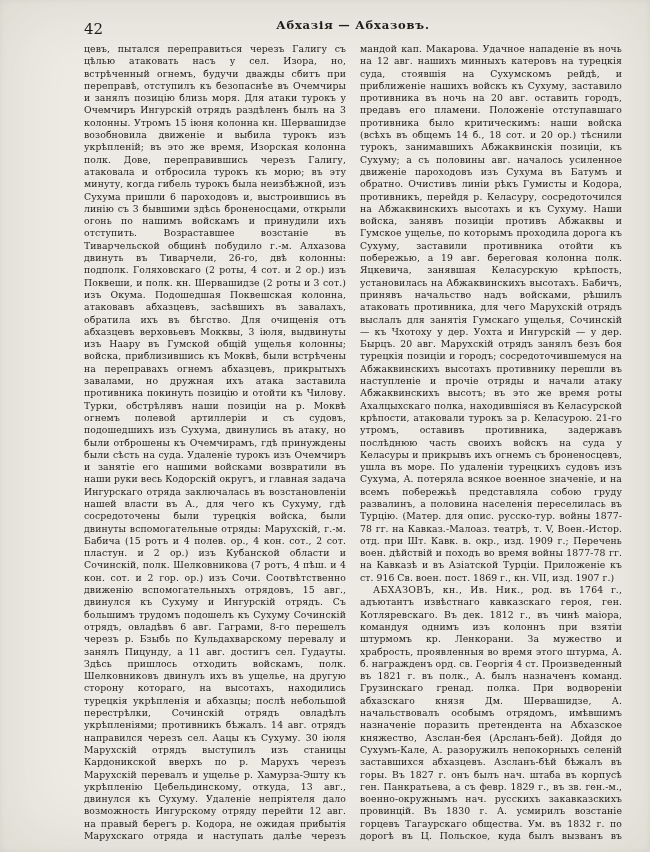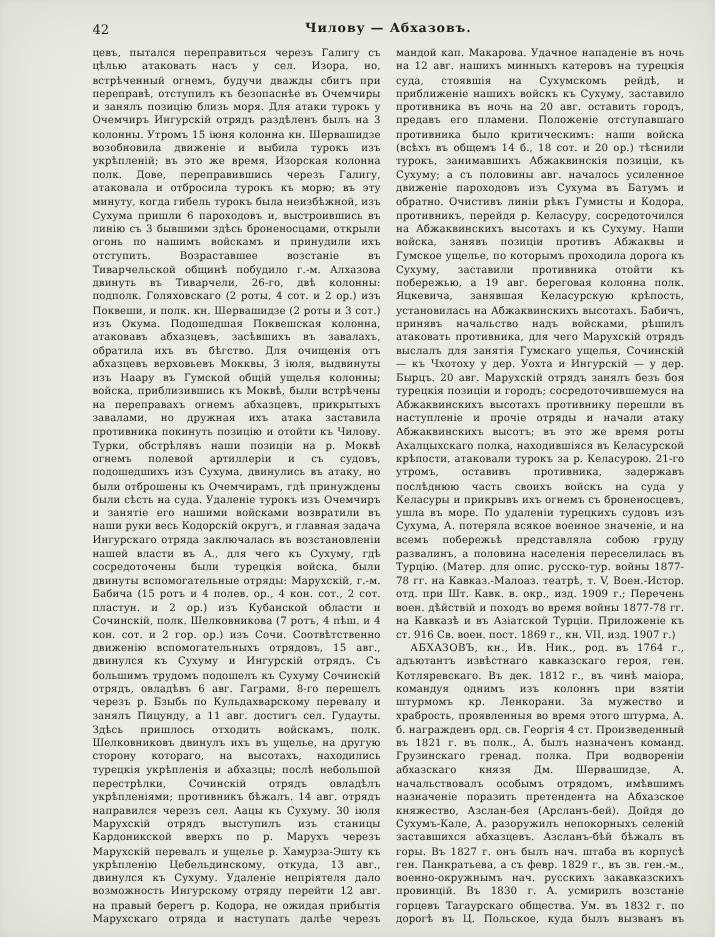--- a/index.html
+++ b/index.html
@@ -22,21 +22,21 @@
   }
   .header {
     position: relative;
     height: 18px;
     margin-bottom: 7px;
   }
   .pagenum {
     position: absolute;
     left: 0;
     top: 2px;
-    font-size: 12px;
+    font-size: 15px;
   }
   .running-title {
     display: block;
     width: 100%;
     text-align: center;
     font-weight: bold;
     font-size: 11.5px;
     letter-spacing: 0.8px;
   }
   .columns {
@@ -64,21 +64,21 @@
     font-weight: normal;
     letter-spacing: 0.4px;
   }
 </style>
 </head>
 <body>
 
 <div class="page">
   <div class="header">
     <span class="pagenum">42</span>
-    <span class="running-title">Чилову — Абхазовъ.</span>
+    <span class="running-title">Абхазія — Абхазовъ.</span>
   </div>
   <div class="columns">
     <div class="col">
       <p>цевъ, пытался переправиться черезъ Галигу съ цѣлью атаковать насъ у сел. Изора, но, встрѣченный огнемъ, будучи дважды сбитъ при переправѣ, отступилъ къ безопаснѣе въ Очемчиры и занялъ позицію близь моря. Для атаки турокъ у Очемчиръ Ингурскій отрядъ раздѣленъ былъ на 3 колонны. Утромъ 15 іюня колонна кн. Шервашидзе возобновила движеніе и выбила турокъ изъ укрѣпленій; въ это же время, Изорская колонна полк. Дове, переправившись черезъ Галигу, атаковала и отбросила турокъ къ морю; въ эту минуту, когда гибель турокъ была неизбѣжной, изъ Сухума пришли 6 пароходовъ и, выстроившись въ линію съ 3 бывшими здѣсь броненосцами, открыли огонь по нашимъ войскамъ и принудили ихъ отступить. Возраставшее возстаніе въ Тиварчельской общинѣ побудило г.-м. Алхазова двинуть въ Тиварчели, 26-го, двѣ колонны: подполк. Голяховскаго (2 роты, 4 сот. и 2 ор.) изъ Поквеши, и полк. кн. Шервашидзе (2 роты и 3 сот.) изъ Окума. Подошедшая Поквешская колонна, атаковавъ абхазцевъ, засѣвшихъ въ завалахъ, обратила ихъ въ бѣгство. Для очищенія отъ абхазцевъ верховьевъ Мокквы, 3 іюля, выдвинуты изъ Наару въ Гумской общій ущелья колонны; войска, приблизившись къ Моквѣ, были встрѣчены на переправахъ огнемъ абхазцевъ, прикрытыхъ завалами, но дружная ихъ атака заставила противника покинуть позицію и отойти къ Чилову. Турки, обстрѣлявъ наши позиціи на р. Моквѣ огнемъ полевой артиллеріи и съ судовъ, подошедшихъ изъ Сухума, двинулись въ атаку, но были отброшены къ Очемчирамъ, гдѣ принуждены были сѣсть на суда. Удаленіе турокъ изъ Очемчиръ и занятіе его нашими войсками возвратили въ наши руки весь Кодорскій округъ, и главная задача Ингурскаго отряда заключалась въ возстановленіи нашей власти въ А., для чего къ Сухуму, гдѣ сосредоточены были турецкія войска, были двинуты вспомогательные отряды: Марухскій, г.-м. Бабича (15 ротъ и 4 полев. ор., 4 кон. сот., 2 сот. пластун. и 2 ор.) изъ Кубанской области и Сочинскій, полк. Шелковникова (7 ротъ, 4 пѣш. и 4 кон. сот. и 2 гор. ор.) изъ Сочи. Соотвѣтственно движенію вспомогательныхъ отрядовъ, 15 авг., двинулся къ Сухуму и Ингурскій отрядъ. Съ большимъ трудомъ подошелъ къ Сухуму Сочинскій отрядъ, овладѣвъ 6 авг. Гаграми, 8-го перешелъ черезъ р. Бзыбь по Кульдахварскому перевалу и занялъ Пицунду, а 11 авг. достигъ сел. Гудауты. Здѣсь пришлось отходить войскамъ, полк. Шелковниковъ двинулъ ихъ въ ущелье, на другую сторону котораго, на высотахъ, находились турецкія укрѣпленія и абхазцы; послѣ небольшой перестрѣлки, Сочинскій отрядъ овладѣлъ укрѣпленіями; противникъ бѣжалъ. 14 авг. отрядъ направился черезъ сел. Аацы къ Сухуму. 30 іюля Марухскій отрядъ выступилъ изъ станицы Кардоникской вверхъ по р. Марухъ черезъ Марухскій перевалъ и ущелье р. Хамурза-Эшту къ укрѣпленію Цебельдинскому, откуда, 13 авг., двинулся къ Сухуму. Удаленіе непріятеля дало возможность Ингурскому отряду перейти 12 авг. на правый берегъ р. Кодора, не ожидая прибытія Марухскаго отряда и наступать далѣе черезъ Абжаквинскія высоты къ Александровское къ Сухуму. Въ помощь нашимъ сухопутнымъ войскамъ отправленъ изъ Одессы къ Сухуму пароходъ «Константинъ», подъ ко-</p>
     </div>
     <div class="col">
       <p>мандой кап. Макарова. Удачное нападеніе въ ночь на 12 авг. нашихъ минныхъ катеровъ на турецкія суда, стоявшія на Сухумскомъ рейдѣ, и приближеніе нашихъ войскъ къ Сухуму, заставило противника въ ночь на 20 авг. оставить городъ, предавъ его пламени. Положеніе отступавшаго противника было критическимъ: наши войска (всѣхъ въ общемъ 14 б., 18 сот. и 20 ор.) тѣснили турокъ, занимавшихъ Абжаквинскія позиціи, къ Сухуму; а съ половины авг. началось усиленное движеніе пароходовъ изъ Сухума въ Батумъ и обратно. Очистивъ линіи рѣкъ Гумисты и Кодора, противникъ, перейдя р. Келасуру, сосредоточился на Абжаквинскихъ высотахъ и къ Сухуму. Наши войска, занявъ позиціи противъ Абжаквы и Гумское ущелье, по которымъ проходила дорога къ Сухуму, заставили противника отойти къ побережью, а 19 авг. береговая колонна полк. Яцкевича, занявшая Келасурскую крѣпость, установилась на Абжаквинскихъ высотахъ. Бабичъ, принявъ начальство надъ войсками, рѣшилъ атаковать противника, для чего Марухскій отрядъ выслалъ для занятія Гумскаго ущелья, Сочинскій — къ Чхотоху у дер. Уохта и Ингурскій — у дер. Бырцъ. 20 авг. Марухскій отрядъ занялъ безъ боя турецкія позиціи и городъ; сосредоточившемуся на Абжаквинскихъ высотахъ противнику перешли въ наступленіе и прочіе отряды и начали атаку Абжаквинскихъ высотъ; въ это же время роты Ахалцыхскаго полка, находившіяся въ Келасурской крѣпости, атаковали турокъ за р. Келасурою. 21-го утромъ, оставивъ противника, задержавъ послѣднюю часть своихъ войскъ на суда у Келасуры и прикрывъ ихъ огнемъ съ броненосцевъ, ушла въ море. По удаленіи турецкихъ судовъ изъ Сухума, А. потеряла всякое военное значеніе, и на всемъ побережьѣ представляла собою груду развалинъ, а половина населенія переселилась въ Турцію. (Матер. для опис. русско-тур. войны 1877-78 гг. на Кавказ.-Малоаз. театрѣ, т. V, Воен.-Истор. отд. при Шт. Кавк. в. окр., изд. 1909 г.; Перечень воен. дѣйствій и походъ во время войны 1877-78 гг. на Кавказѣ и въ Азіатской Турціи. Приложеніе къ ст. 916 Св. воен. пост. 1869 г., кн. VII, изд. 1907 г.)</p>
       <p class="indent"><span class="entry-heading">АБХАЗОВЪ, кн., Ив. Ник.,</span><span> род. въ 1764 г., адъютантъ извѣстнаго кавказскаго героя, ген. Котляревскаго. Въ дек. 1812 г., въ чинѣ маіора, командуя однимъ изъ колоннъ при взятіи штурмомъ кр. Ленкорани. За мужество и храбрость, проявленныя во время этого штурма, А. б. награжденъ орд. св. Георгія 4 ст. Произведенный въ 1821 г. въ полк., А. былъ назначенъ команд. Грузинскаго гренад. полка. При водвореніи абхазскаго князя Дм. Шервашидзе, А. начальствовалъ особымъ отрядомъ, имѣвшимъ назначеніе поразить претендента на Абхазское княжество, Азслан-бея (Арсланъ-бей). Дойдя до Сухумъ-Кале, А. разоружилъ непокорныхъ селеній заставшихся абхазцевъ. Азсланъ-бѣй бѣжалъ въ горы. Въ 1827 г. онъ былъ нач. штаба въ корпусѣ ген. Панкратьева, а съ февр. 1829 г., въ зв. ген.-м., военно-окружнымъ нач. русскихъ закавказскихъ провинцій. Въ 1830 г. А. усмирилъ возстаніе горцевъ Тагаурскаго общества. Ум. въ 1832 г. по дорогѣ въ Ц. Польское, куда былъ вызванъ въ распоряженіе кн. И. Ф. Пас-</span></p>
     </div>
   </div>

